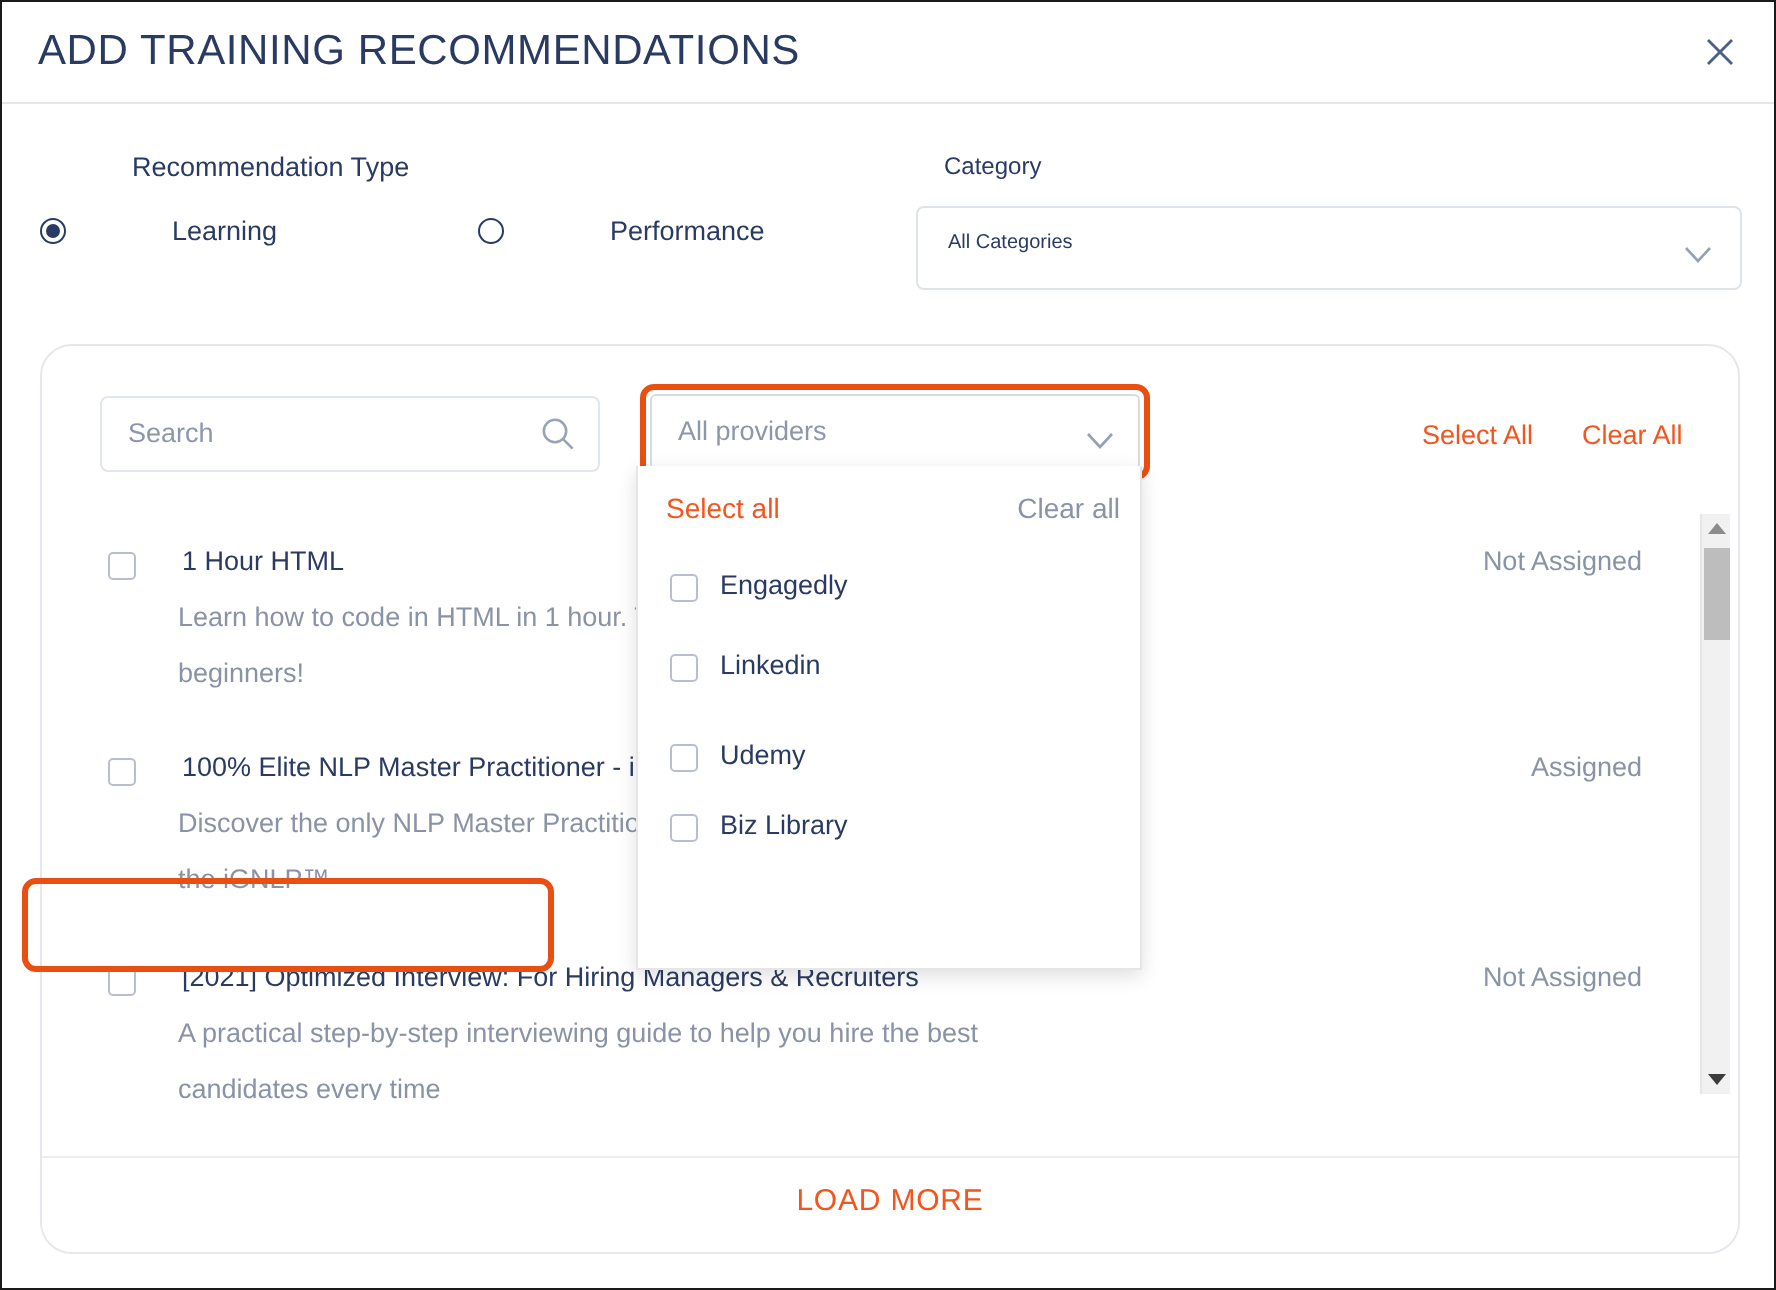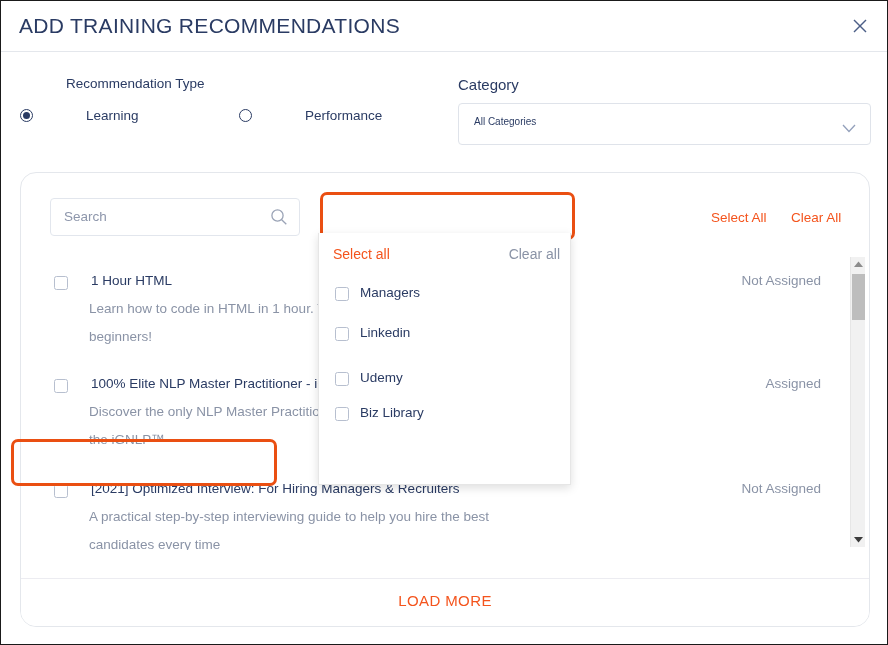--- a/index.html
+++ b/index.html
@@ -57,22 +57,22 @@
   }
   .label-rec-type {
     position: absolute;
     left: 19px; top: 24px;
     font-size: 13.5px;
     color: #2a3b63;
     margin-left: 46px;
   }
   .label-category {
     position: absolute;
-    left: 457px; top: 24px;
-    font-size: 15px;
+    left: 471px; top: 24px;
+    font-size: 12px;
     color: #2a3b63;
   }
 
   .radio-group { position: absolute; left: 19px; top: 56px; }
   .radio-item {
     position: absolute;
     display: flex;
     align-items: center;
     cursor: pointer;
     gap: 36px;
@@ -392,20 +392,28 @@
       <span class="ph">Search</span>
       <span class="search-icon">
         <svg width="18" height="18" viewBox="0 0 18 18">
           <circle cx="7.5" cy="7.5" r="5.6" fill="none" stroke="#9aa3b6" stroke-width="1.3"></circle>
           <line x1="11.7" y1="11.7" x2="16.3" y2="16.3" stroke="#9aa3b6" stroke-width="1.3"></line>
         </svg>
       </span>
     </div>
 
     <div class="prov-trigger-wrap">
+      <div class="prov-trigger">
+        <span class="value">All providers</span>
+        <span class="chev2">
+          <svg width="14" height="9" viewBox="0 0 14 9">
+              <polyline points="1,1 7,7.5 13,1" fill="none" stroke="#93a0bb" stroke-width="1.3"></polyline>
+            </svg>
+        </span>
+      </div>
       <div class="prov-highlight"></div>
     </div>
 
     <div class="select-all-link">Select All</div>
     <div class="clear-all-link">Clear All</div>
 
     <div class="list-area">
 
       <div class="course-row" style="top:20px;">
         <span class="cb" style="top:3px;"></span>
@@ -460,21 +468,21 @@
   </div>
 
   <div class="prov-panel">
     <div class="panel-head">
       <span class="panel-select-all">Select all</span>
       <span class="panel-clear-all">Clear all</span>
     </div>
 
     <div class="prov-item" style="top:42px;">
       <span class="prov-cb"></span>
-      <span class="prov-label">Managers</span>
+      <span class="prov-label">Engagedly</span>
     </div>
     <div class="prov-item" style="top:82px;">
       <span class="prov-cb"></span>
       <span class="prov-label">Linkedin</span>
     </div>
     <div class="prov-item" style="top:127px;">
       <span class="prov-cb"></span>
       <span class="prov-label">Udemy</span>
     </div>
     <div class="prov-item" style="top:162px;">

